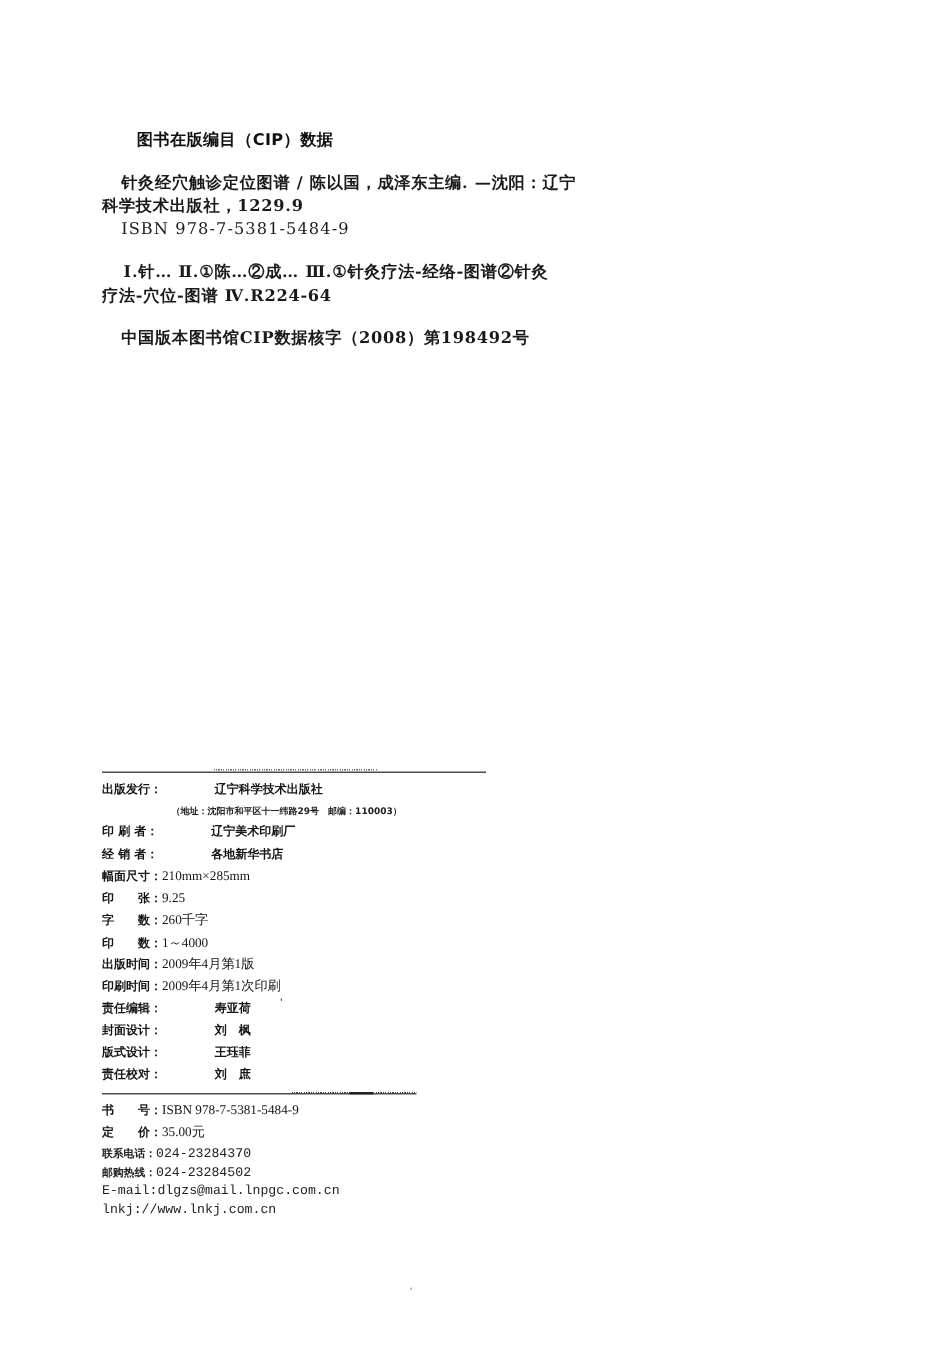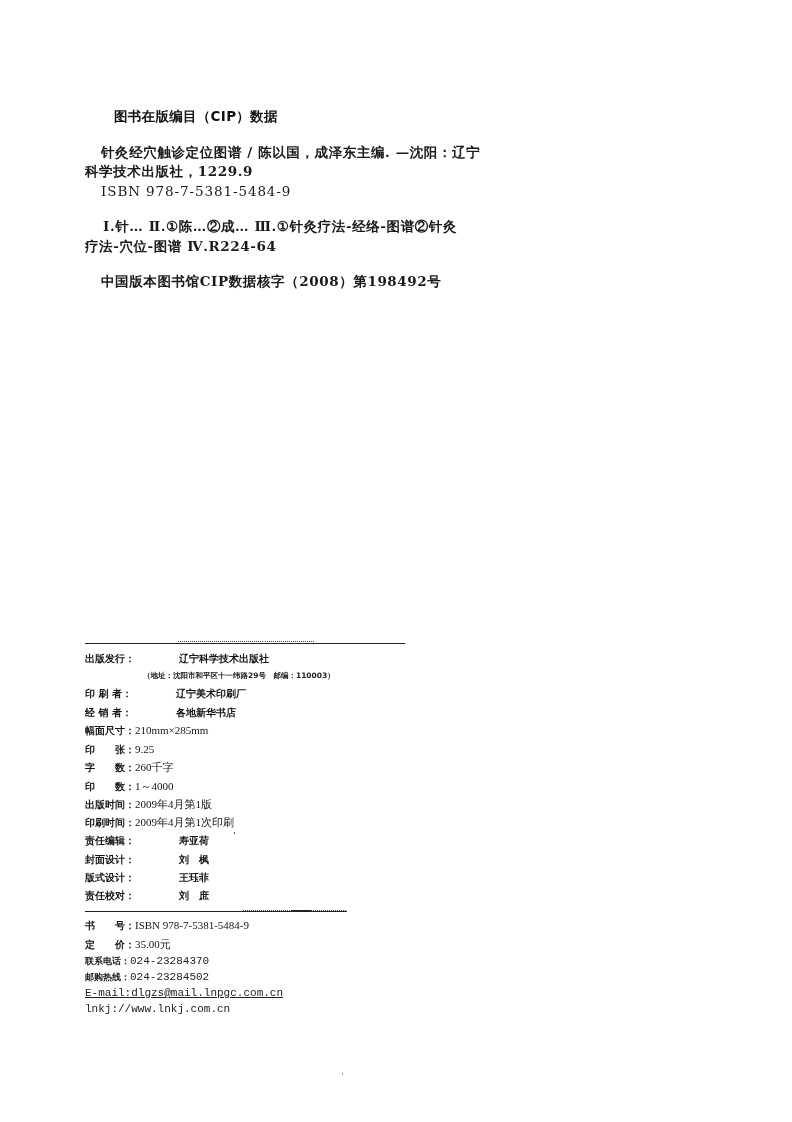--- a/index.html
+++ b/index.html
@@ -155,21 +155,21 @@
 </div>
 <div class="col-row" style="top:937px;">
   <span class="lbl">定　　价：</span><span class="val">35.00元</span>
 </div>
 <div class="small-row" style="top:955px;">
   <span class="lbl">联系电话：</span><span class="val">024-23284370</span>
 </div>
 <div class="small-row" style="top:971px;">
   <span class="lbl">邮购热线：</span><span class="val">024-23284502</span>
 </div>
-<div class="small-row" style="top:987px;text-decoration:underline;">
+<div class="small-row" style="top:987px;">
   <span class="val">E-mail:dlgzs@mail.lnpgc.com.cn</span>
 </div>
 <div class="small-row" style="top:1003px;">
   <span class="val">lnkj://www.lnkj.com.cn</span>
 </div>
 
 <div class="speck" style="left:234px; top:832px; width:1px; height:2px;"></div>
 <div class="speck" style="left:342px; top:1073px; width:1px; height:2px; background:#999;"></div>
 
 </body></html>

